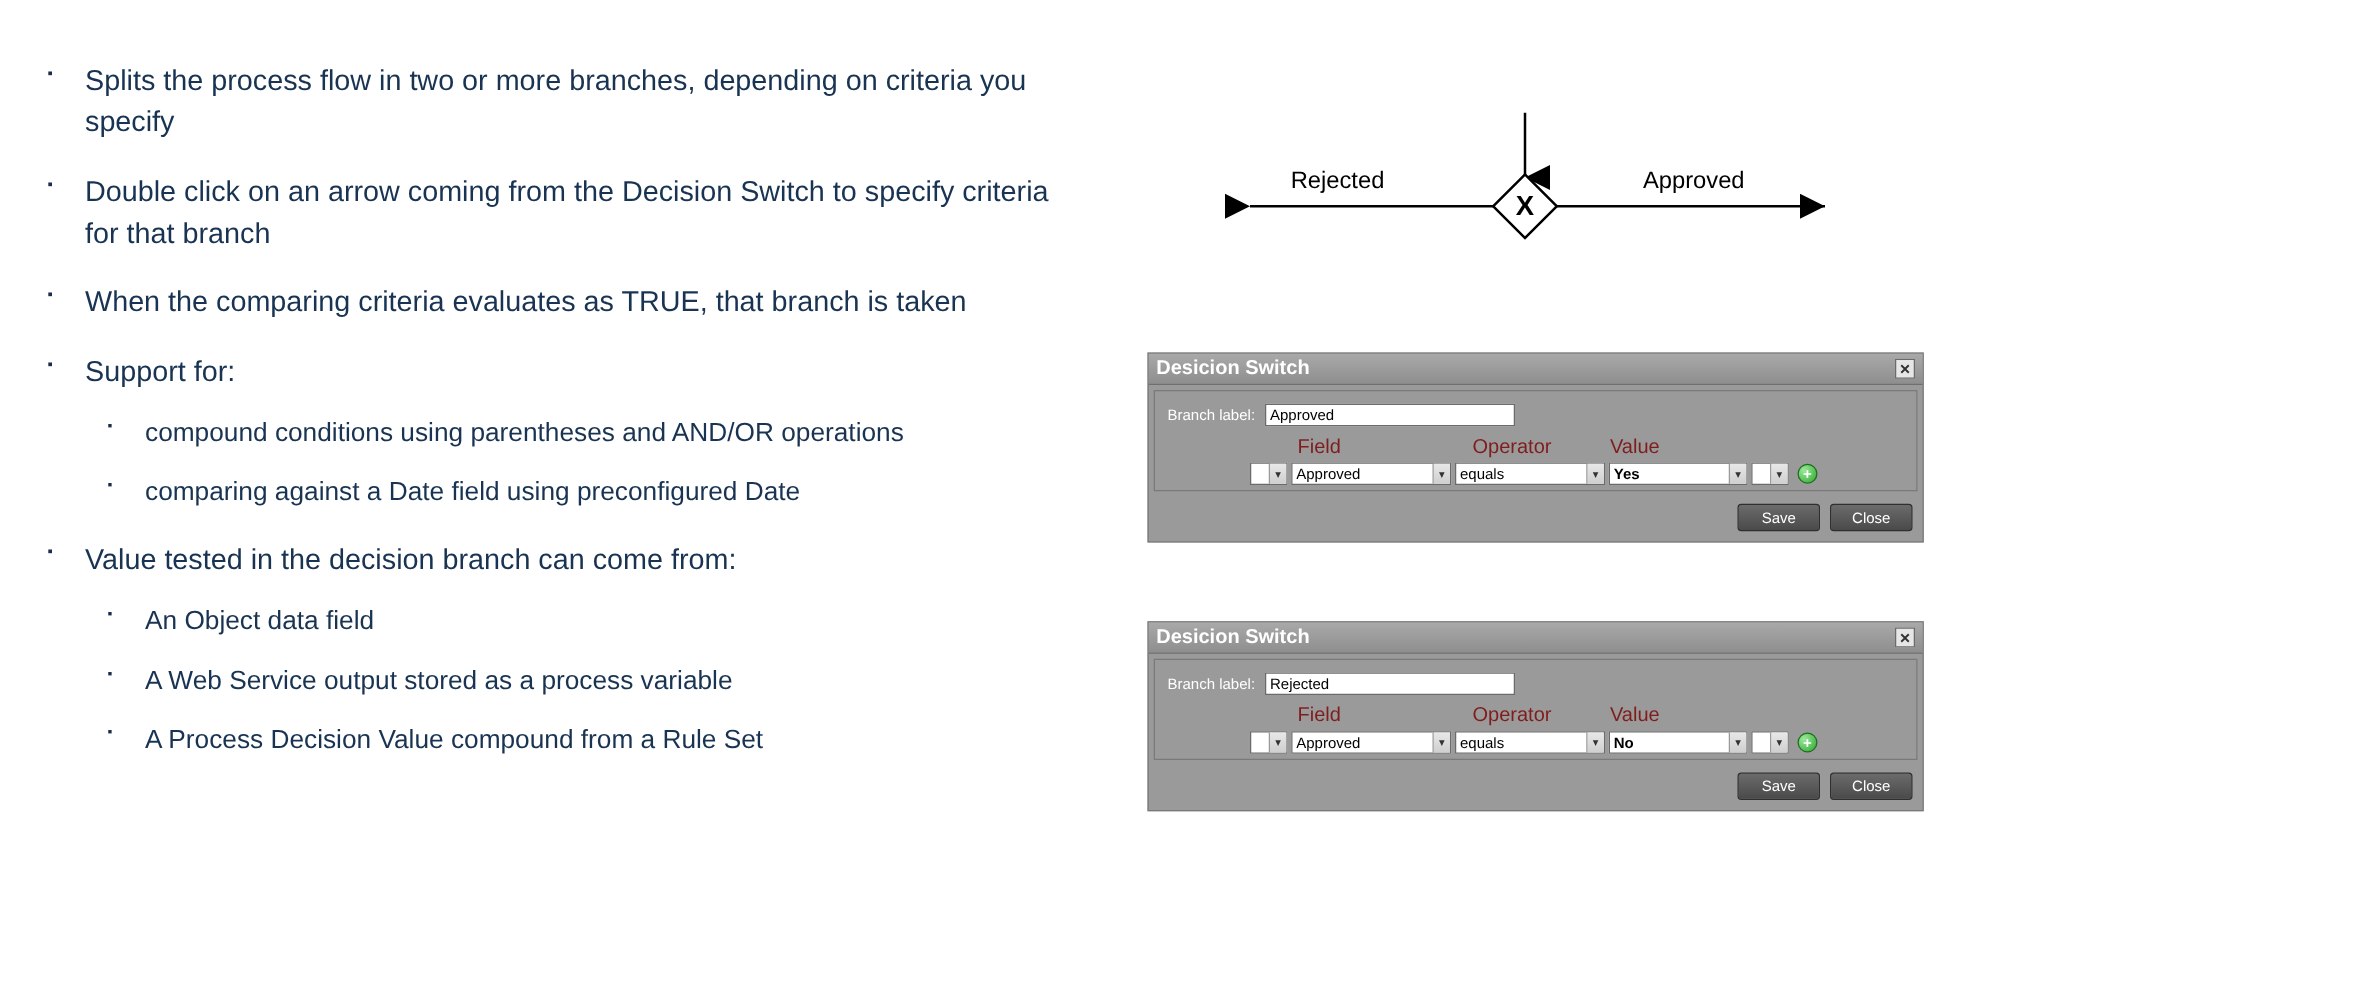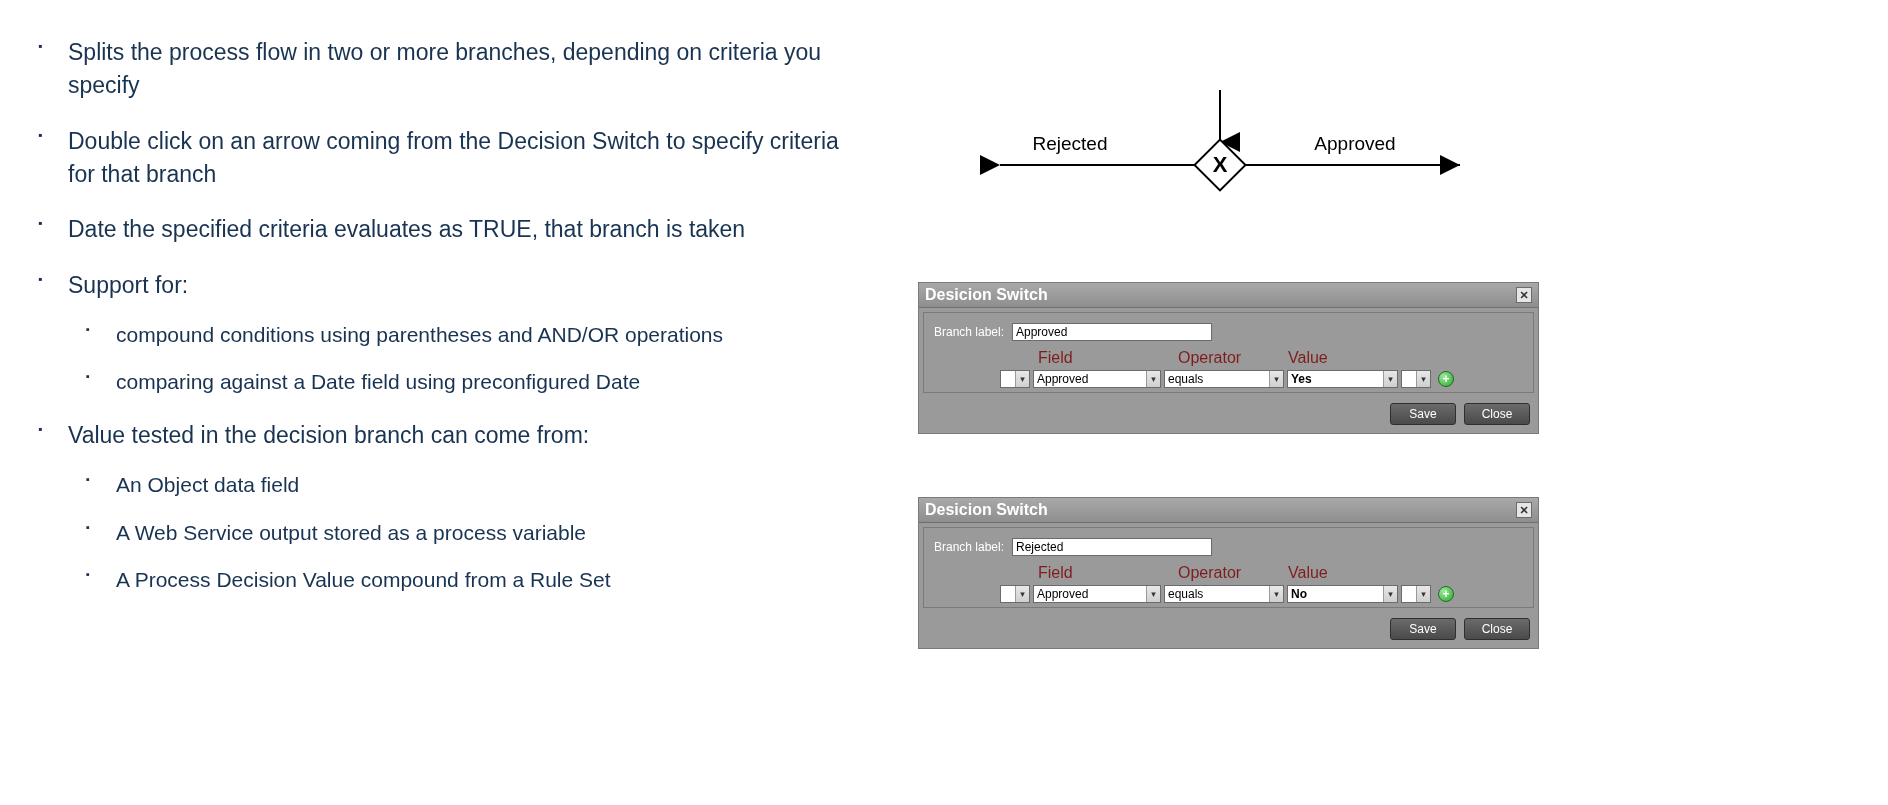--- a/index.html
+++ b/index.html
@@ -9,21 +9,21 @@
     width: 1888px;
     height: 805px;
     position: relative;
     color: #1a2d4a;
   }
 
   
   .content-left {
     position: absolute;
     left: 30px;
-    top: 36px;
+    top: 48px;
     width: 830px;
   }
   ul.bullets {
     list-style: none;
   }
   ul.bullets > li {
     position: relative;
     padding-left: 38px;
     font-size: 23px;
     line-height: 1.45;
@@ -196,21 +196,21 @@
     font-family: Tahoma, Verdana, sans-serif;
   }
 </style>
 </head>
 <body>
 
 <div class="content-left">
   <ul class="bullets">
     <li>Splits the process flow in two or more branches, depending on criteria you specify</li>
     <li>Double click on an arrow coming from the Decision Switch to specify criteria for that branch</li>
-    <li>Date the specified criteria evaluates as TRUE, that branch is taken</li>
+    <li>When the comparing criteria evaluates as TRUE, that branch is taken</li>
     <li>
       <span>Support for:</span>
       <ul class="sub">
         <li>compound conditions using parentheses and AND/OR operations</li>
         <li>comparing against a Date field using preconfigured Date</li>
       </ul>
     </li>
     <li>
       <span>Value tested in the decision branch can come from:</span>
       <ul class="sub">

